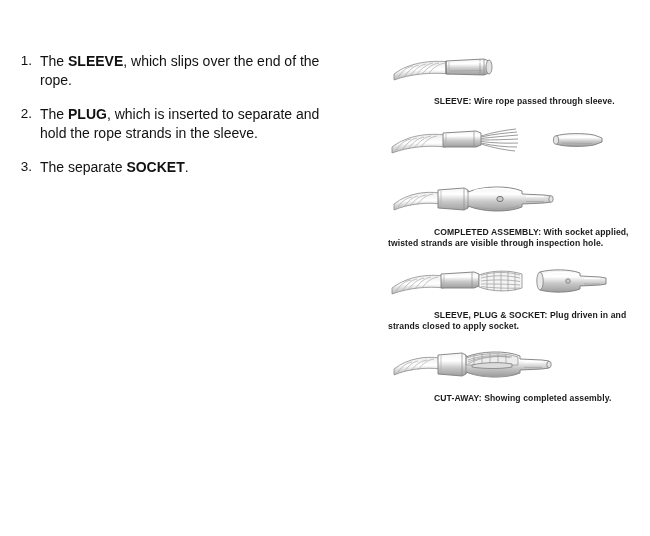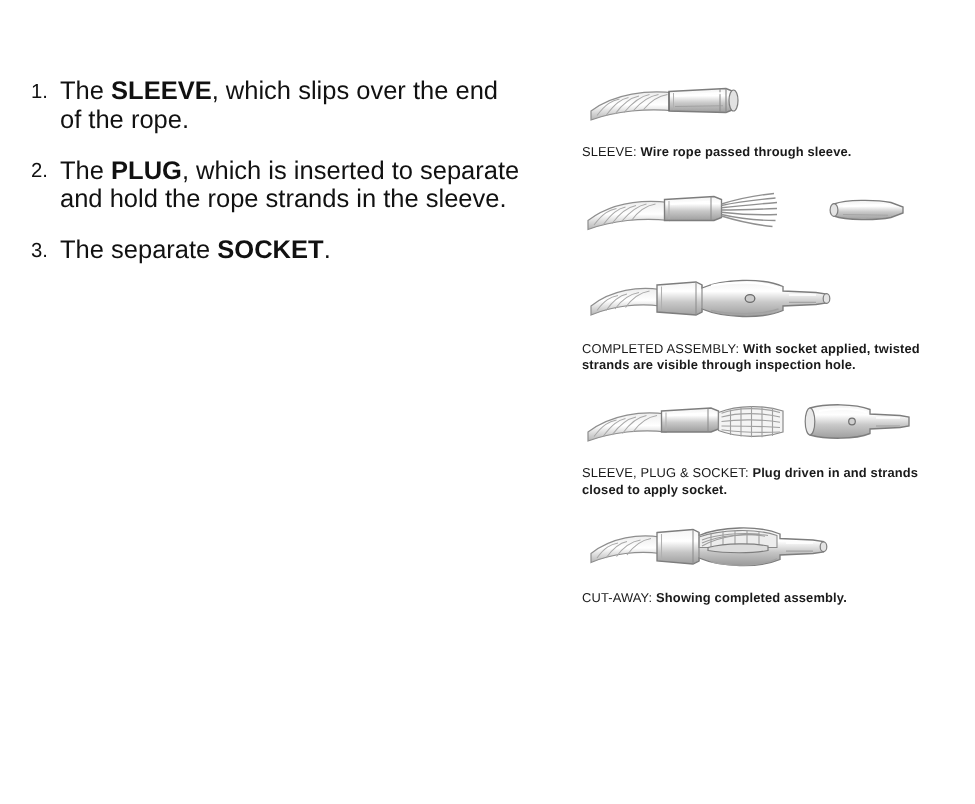--- a/index.html
+++ b/index.html
@@ -36,21 +36,21 @@
   .list-num {
     width: 24px;
     flex: 0 0 24px;
     text-align: right;
     padding-right: 8px;
     font-size: 13.5px;
     line-height: 18.5px;
     color: #111;
   }
   .list-text {
-    font-size: 17px;
+    font-size: 14px;
     line-height: 18.5px;
     color: #111;
     flex: 1 1 auto;
   }
   .list-text b {
     font-weight: bold;
   }
 
   
   .fig-col {
@@ -71,21 +71,22 @@
   }
   .fig-cap {
     font-size: 8.6px;
     font-weight: bold;
     line-height: 11px;
     color: #1a1a1a;
     letter-spacing: 0.1px;
     margin-top: 2px;
   }
   .fig-cap .lead {
-    font-weight: normal;
+    font-weight: bold;
+    margin-left: 46px;
   }
 </style>
 </head>
 <body>
 
 <div class="page">
 
   <div class="list-col">
 
     <div class="list-item">

